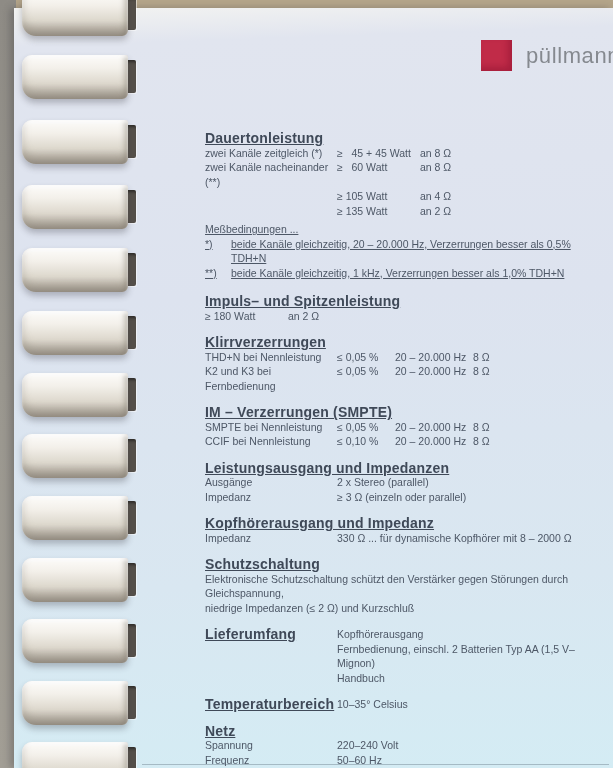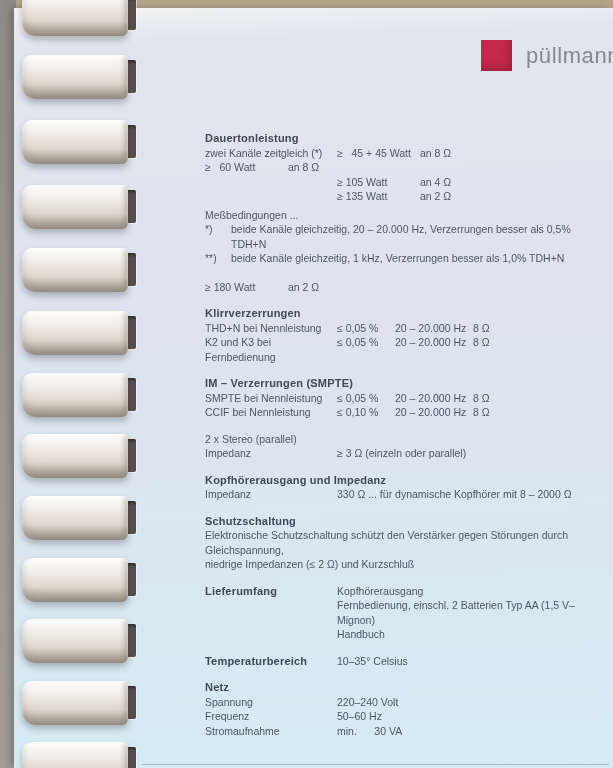--- a/index.html
+++ b/index.html
@@ -44,22 +44,22 @@
   .logo { position:absolute; left:467px; top:32px; display:flex; align-items:center; }
   .logo-square { width:31px; height:31px; background:#c12b48;
                  box-shadow:inset -4px -4px 6px rgba(120,10,40,.35); }
   .logo-text { margin-left:14px; font-size:22px; font-weight:400; color:#85898f; letter-spacing:.6px; }
 
   
   .content { position:absolute; left:205px; top:131px; width:402px;
              font-size:10.5px; line-height:14.5px; color:#4d5766; }
   .section { margin-bottom:12px; }
   .section.tight { margin-bottom:4px; }
-  .section.after-mess { margin-bottom:14px; }
-  .heading { font-weight:bold; font-size:11px; color:#3f4958; letter-spacing:.2px; }
+  .section.after-mess { margin-bottom:14px;text-decoration:underline; }
+  .heading { font-weight:bold; font-size:14px; color:#3f4958; letter-spacing:.2px;text-decoration:underline; }
   .row { display:flex; }
   .cl   { width:132px; flex-shrink:0; }
   .cv   { width:83px;  flex-shrink:0; white-space:pre; }
   .cc   { white-space:pre; }
   .clim { width:58px;  flex-shrink:0; white-space:pre; }
   .crng { width:78px;  flex-shrink:0; }
   .note-row { display:flex; }
   .nm { width:26px; flex-shrink:0; }
   .prewrap { white-space:pre-line; }
 </style>
@@ -136,20 +136,21 @@
 <div class="content">
 
   <div class="section tight">
     <div class="heading">Dauertonleistung</div>
     <div class="row">
       <div class="cl">zwei Kanäle zeitgleich (*)</div>
       <div class="cv">≥   45 + 45 Watt</div>
       <div class="cc">an 8 Ω</div>
     </div>
     <div class="row">
+      <div class="cl">zwei Kanäle nacheinander (**)</div>
       <div class="cv">≥   60 Watt</div>
       <div class="cc">an 8 Ω</div>
     </div>
     <div class="row">
       <div class="cl"></div>
       <div class="cv">≥ 105 Watt</div>
       <div class="cc">an 4 Ω</div>
     </div>
     <div class="row">
       <div class="cl"></div>
@@ -164,20 +165,21 @@
       <div class="nm">*)</div>
       <div>beide Kanäle gleichzeitig, 20 – 20.000 Hz, Verzerrungen besser als 0,5% TDH+N</div>
     </div>
     <div class="note-row">
       <div class="nm">**)</div>
       <div>beide Kanäle gleichzeitig, 1 kHz, Verzerrungen besser als 1,0% TDH+N</div>
     </div>
   </div>
 
   <div class="section">
+    <div class="heading">Impuls– und Spitzenleistung</div>
     <div class="row">
       <div class="cv">≥ 180 Watt</div>
       <div class="cc">an 2 Ω</div>
     </div>
   </div>
 
   <div class="section">
     <div class="heading">Klirrverzerrungen</div>
     <div class="row">
       <div class="cl">THD+N bei Nennleistung</div>
@@ -203,21 +205,23 @@
     </div>
     <div class="row">
       <div class="cl">CCIF bei Nennleistung</div>
       <div class="clim">≤ 0,10 %</div>
       <div class="crng">20 – 20.000 Hz</div>
       <div>8 Ω</div>
     </div>
   </div>
 
   <div class="section">
-    <div class="row">
+    <div class="heading">Leistungsausgang und Impedanzen</div>
+    <div class="row">
+      <div class="cl">Ausgänge</div>
       <div>2 x Stereo (parallel)</div>
     </div>
     <div class="row">
       <div class="cl">Impedanz</div>
       <div>≥ 3 Ω (einzeln oder parallel)</div>
     </div>
   </div>
 
   <div class="section">
     <div class="heading">Kopfhörerausgang und Impedanz</div>

